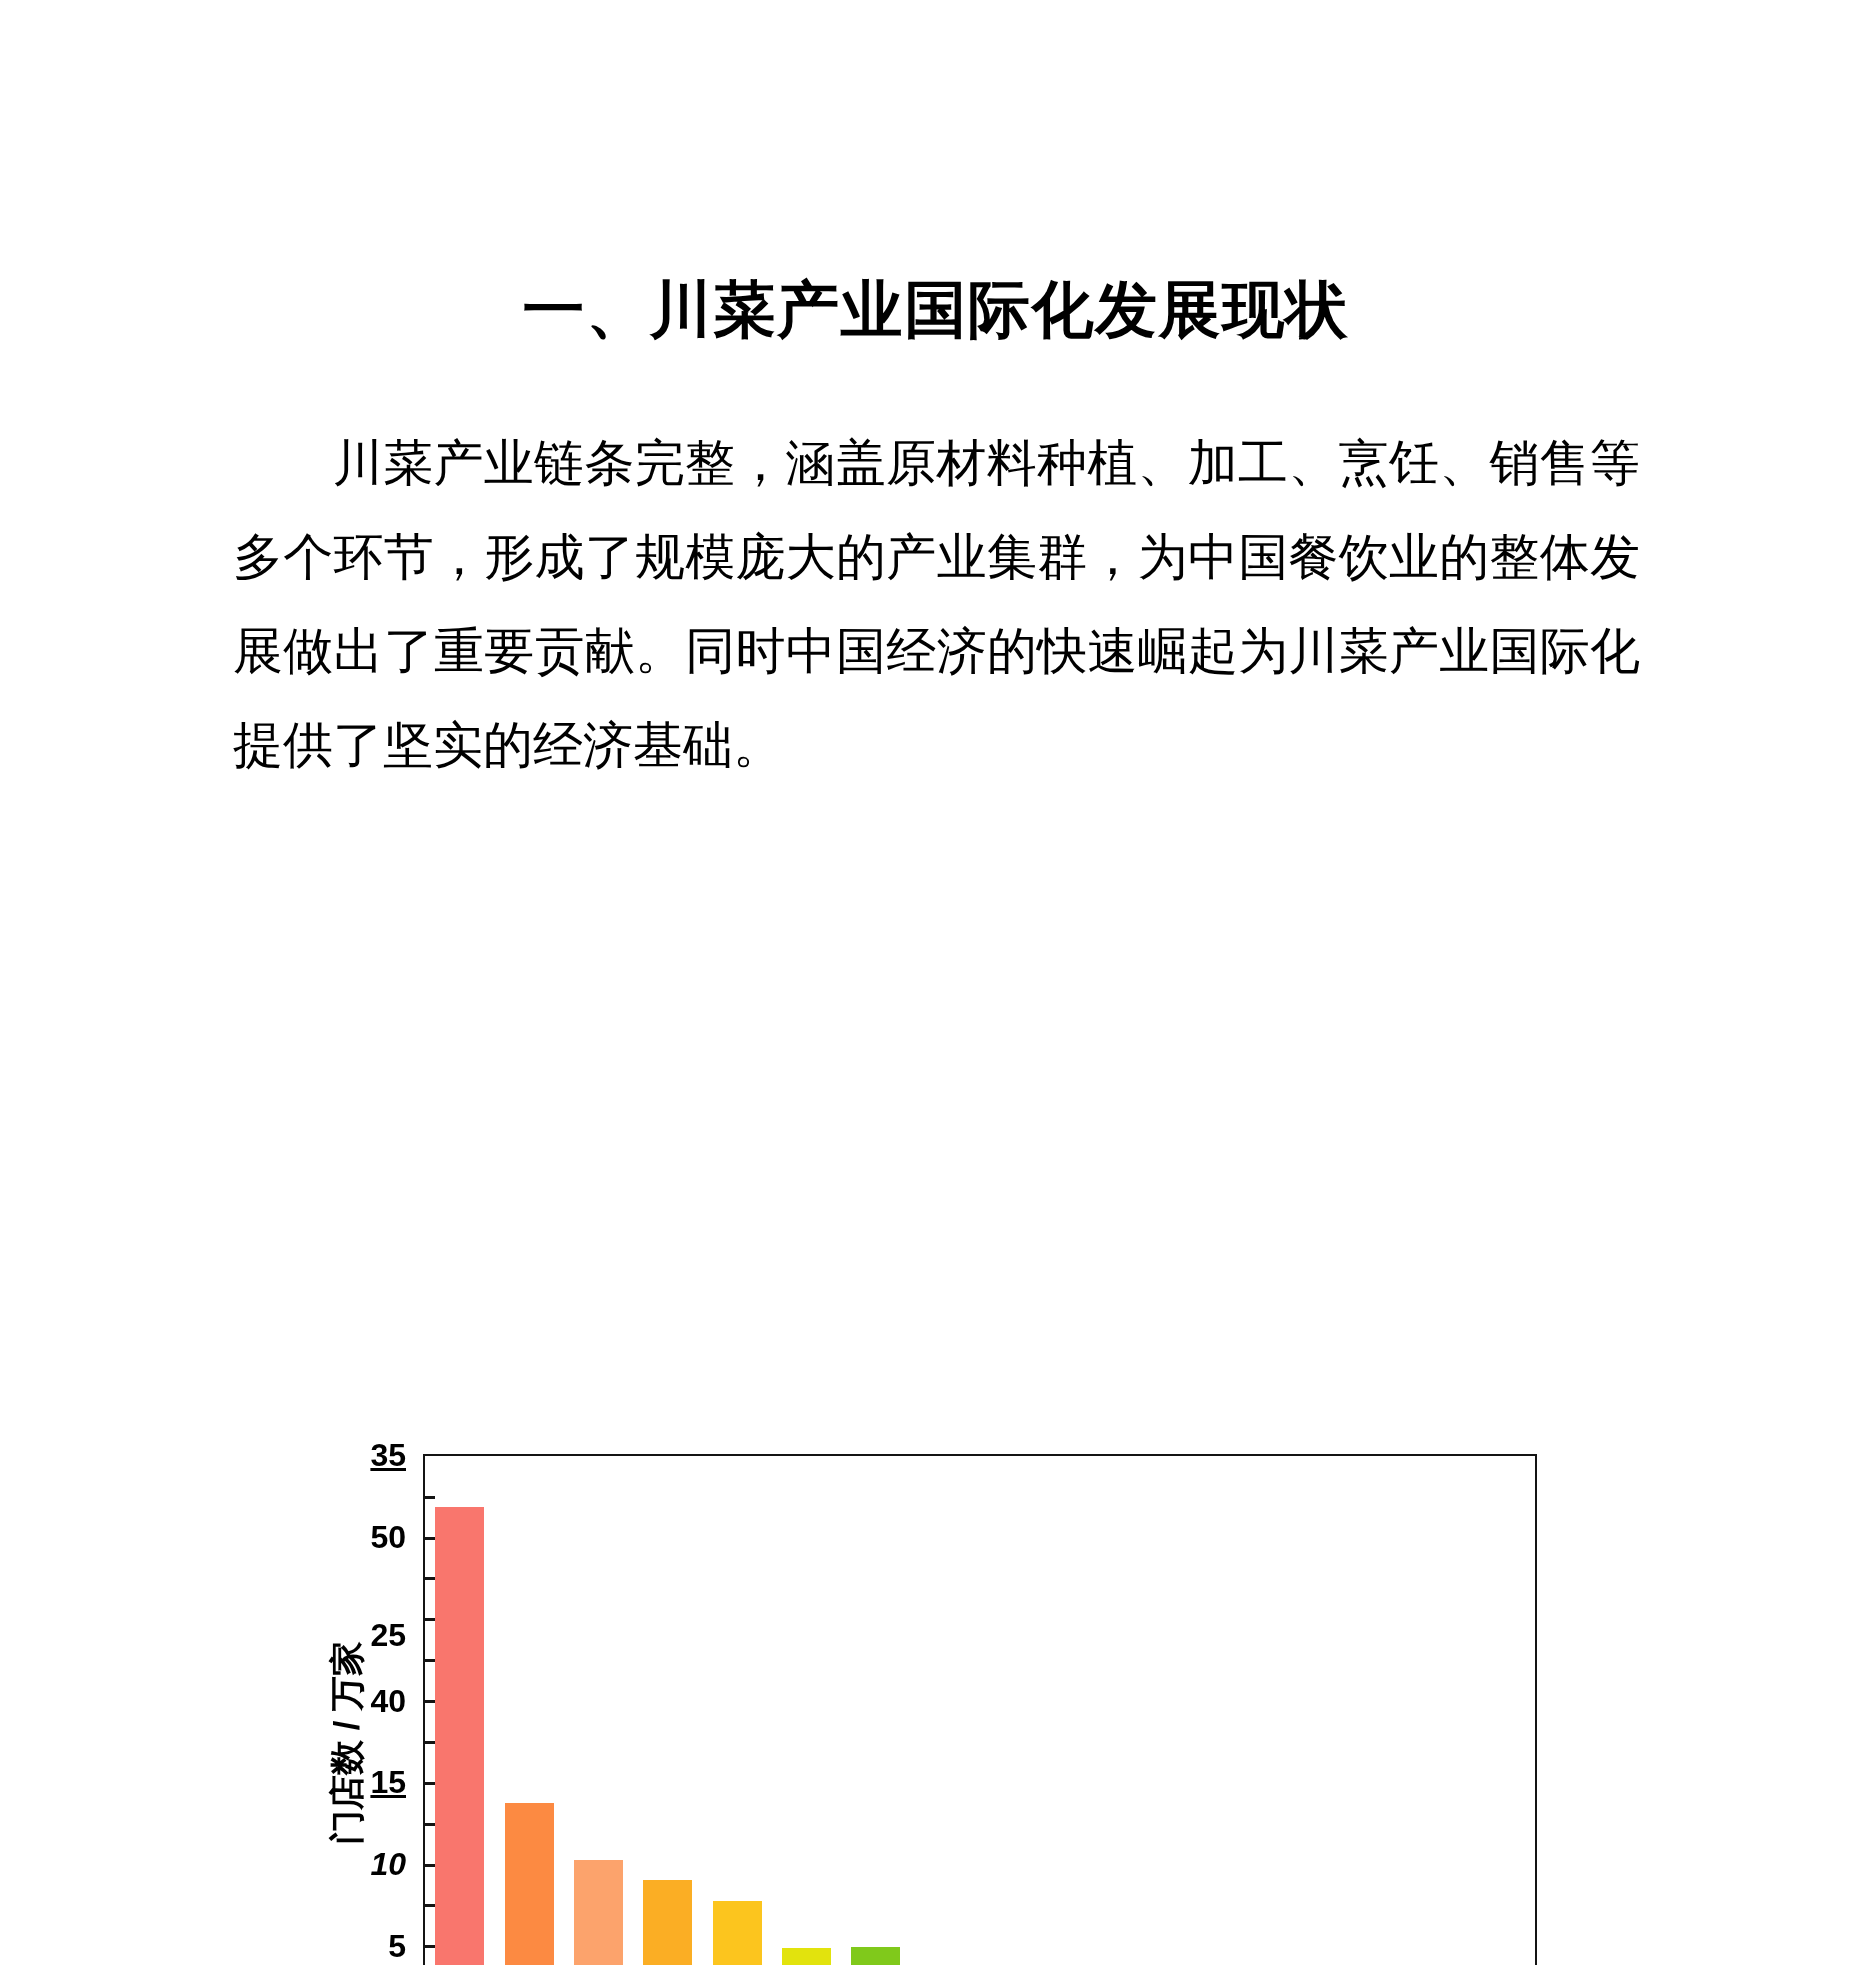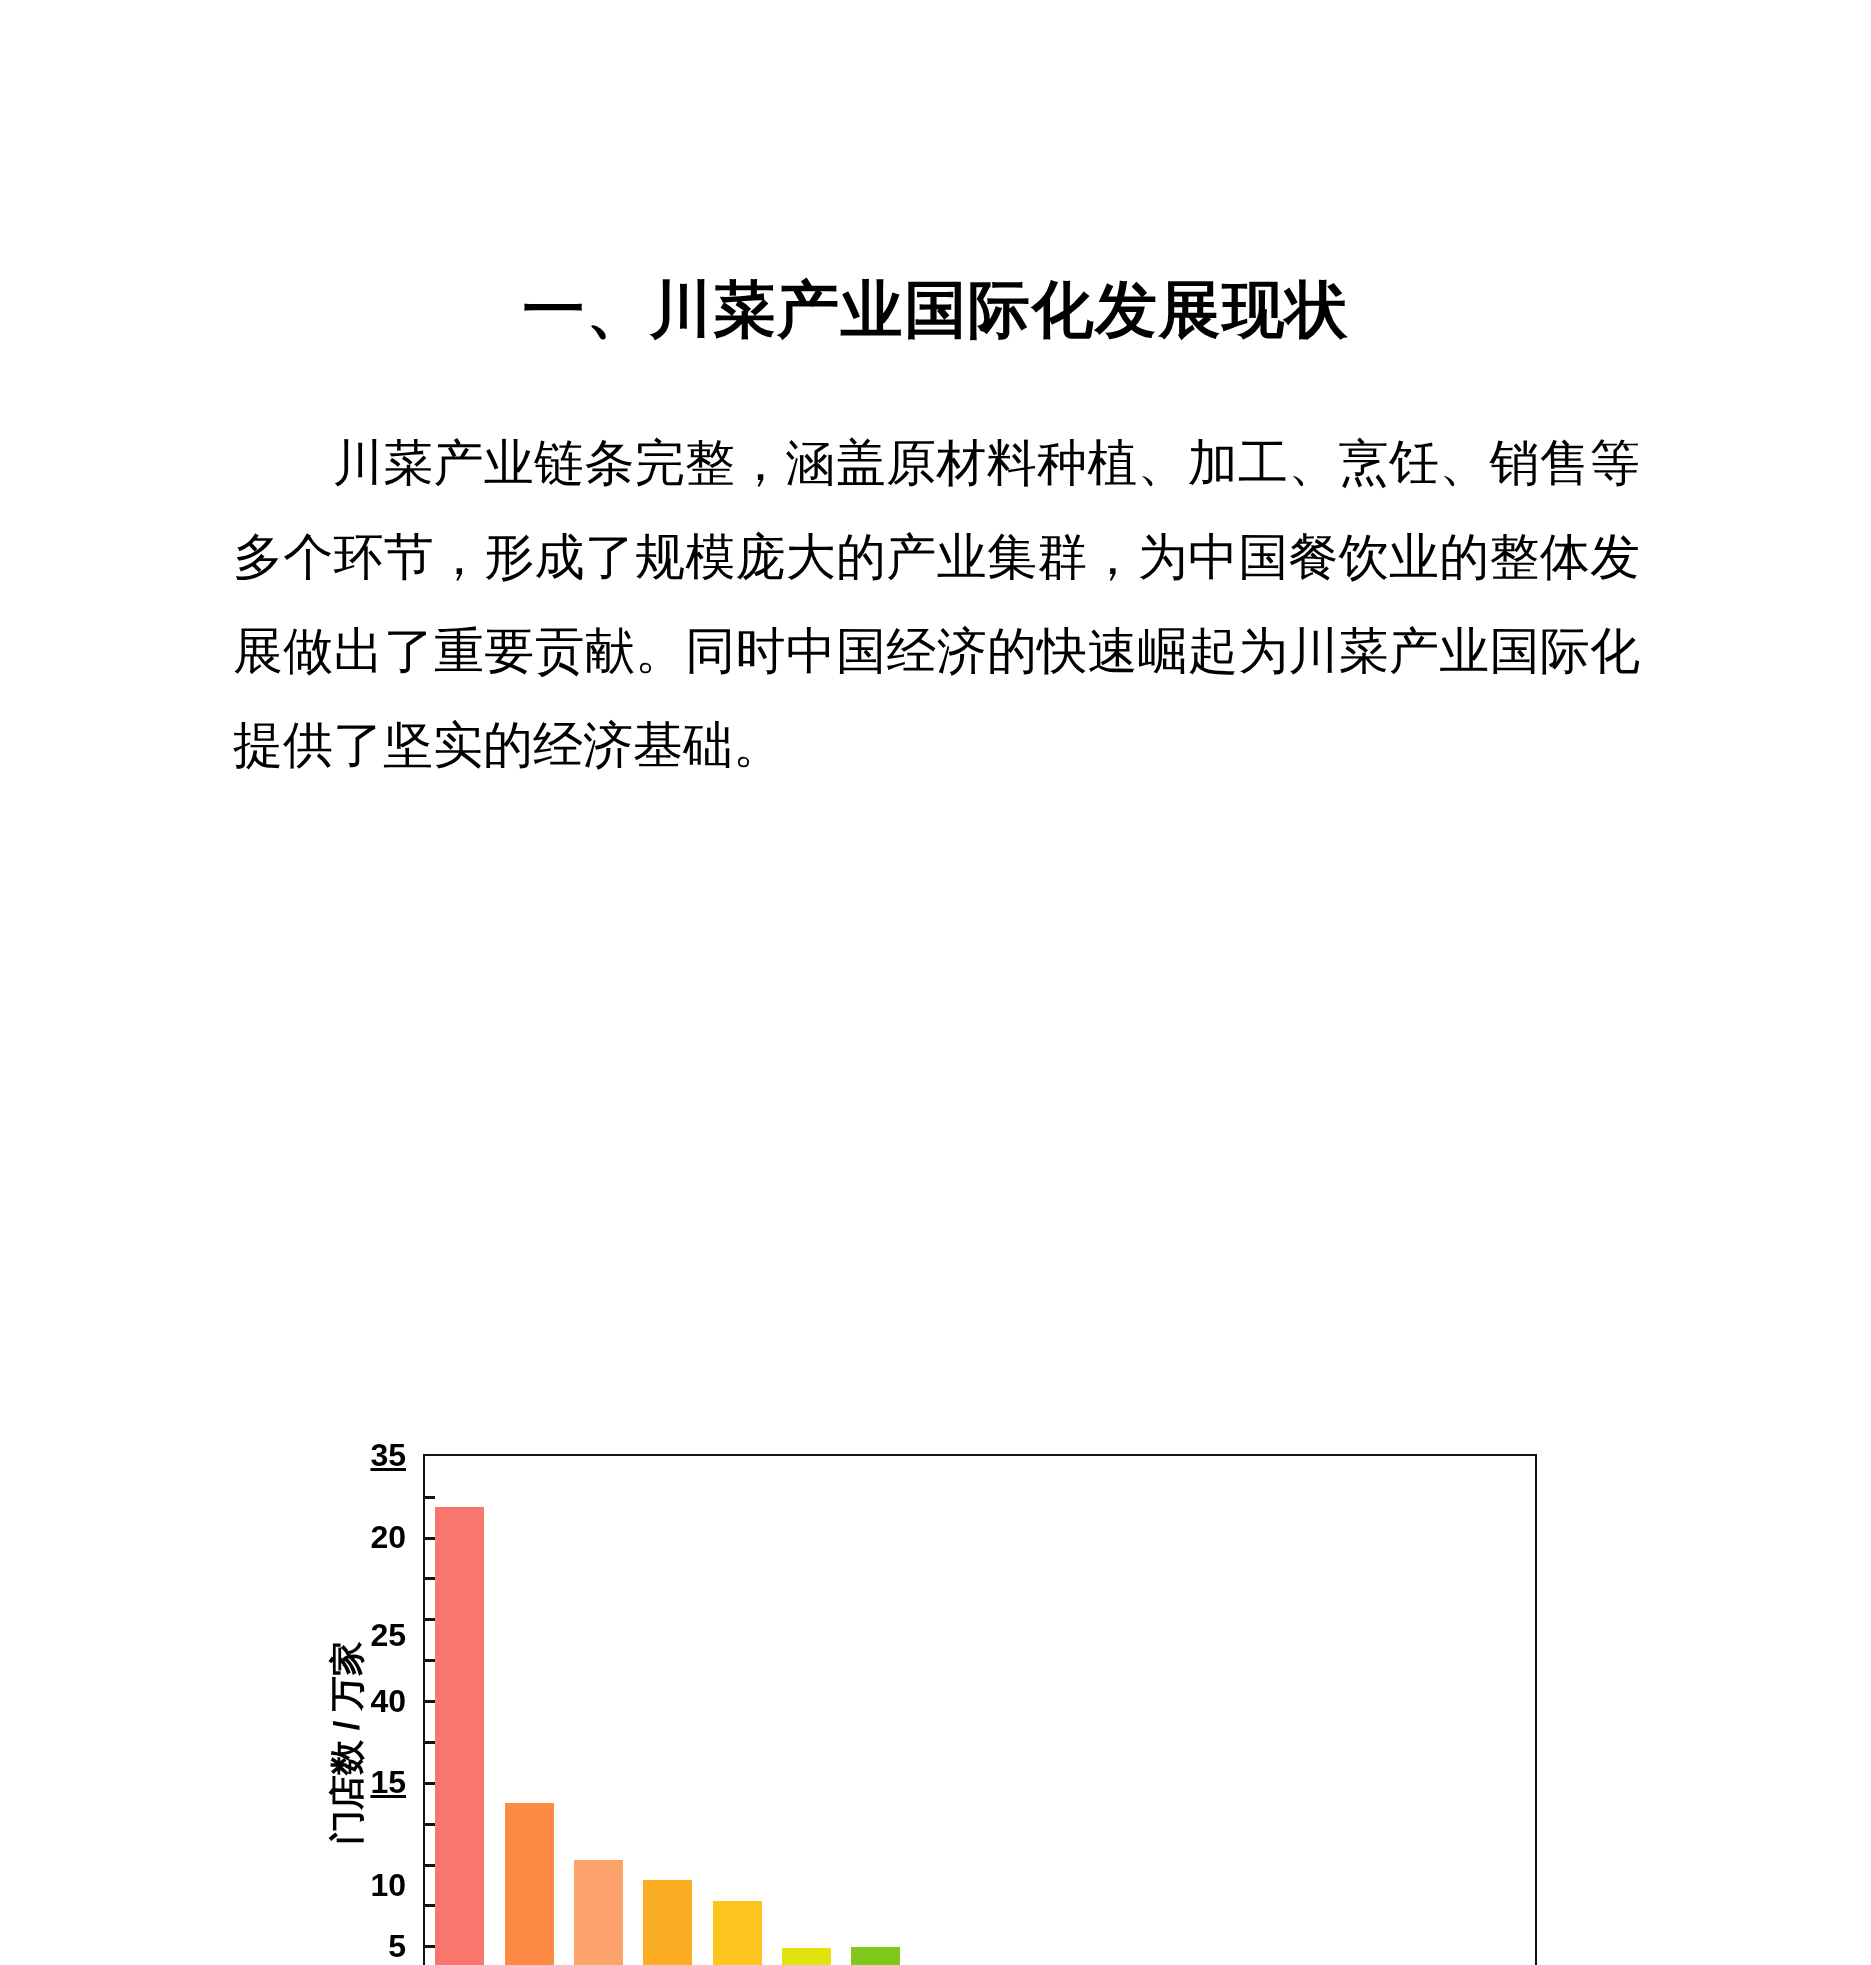--- a/index.html
+++ b/index.html
@@ -57,25 +57,25 @@
         <div class="ytick" style="top: 367px;"></div>
         <div class="ytick major" style="top: 326px;"></div>
         <div class="ytick" style="top: 285px;"></div>
         <div class="ytick major" style="top: 244px;"></div>
         <div class="ytick" style="top: 203px;"></div>
         <div class="ytick major" style="top: 162px;"></div>
         <div class="ytick" style="top: 121px;"></div>
         <div class="ytick major" style="top: 81px;"></div>
         <div class="ytick" style="top: 40px;"></div>
         <div class="ylab" style="top: 471px;">5</div>
-        <div class="ylab" style="top: 410px;">10</div>
+        <div class="ylab" style="top: 389px; font-style: italic;">10</div>
         <div class="ylab" style="top: 307px; text-decoration: underline;">15</div>
         <div class="ylab" style="top: 226px;">40</div>
         <div class="ylab" style="top: 160px;">25</div>
-        <div class="ylab" style="top: 62px;">20</div>
+        <div class="ylab" style="top: 62px;">50</div>
         <div class="ylab" style="top: -19.7px; text-decoration: underline;">35</div>
         <div class="bar" title="川菜: 32" style="left: 10.4px; width: 49px; height: 523px; background: rgb(249, 118, 109);"></div>
         <div class="bar" title="粤菜: 13.9" style="left: 80px; width: 49px; height: 227px; background: rgb(252, 138, 66);"></div>
         <div class="bar" title="江浙菜: 10.4" style="left: 149px; width: 49px; height: 170px; background: rgb(252, 163, 108);"></div>
         <div class="bar" title="湘菜: 9.2" style="left: 218px; width: 49px; height: 150px; background: rgb(251, 174, 36);"></div>
         <div class="bar" title="东北菜: 7.9" style="left: 288px; width: 49px; height: 129px; background: rgb(252, 197, 30);"></div>
         <div class="bar" title="北京菜: 5" style="left: 357px; width: 49px; height: 82px; background: rgb(226, 227, 13);"></div>
         <div class="bar" title="西北菜: 5.1" style="left: 426px; width: 49px; height: 83px; background: rgb(128, 201, 27);"></div>
       </div>
   </div>

